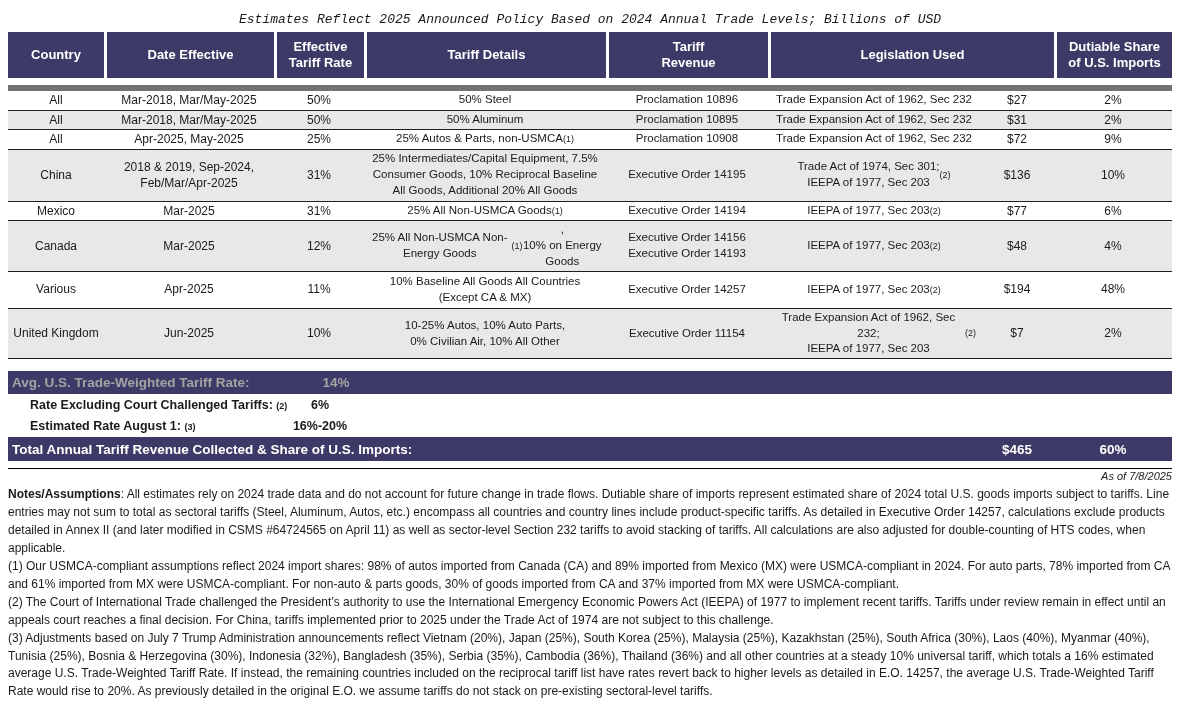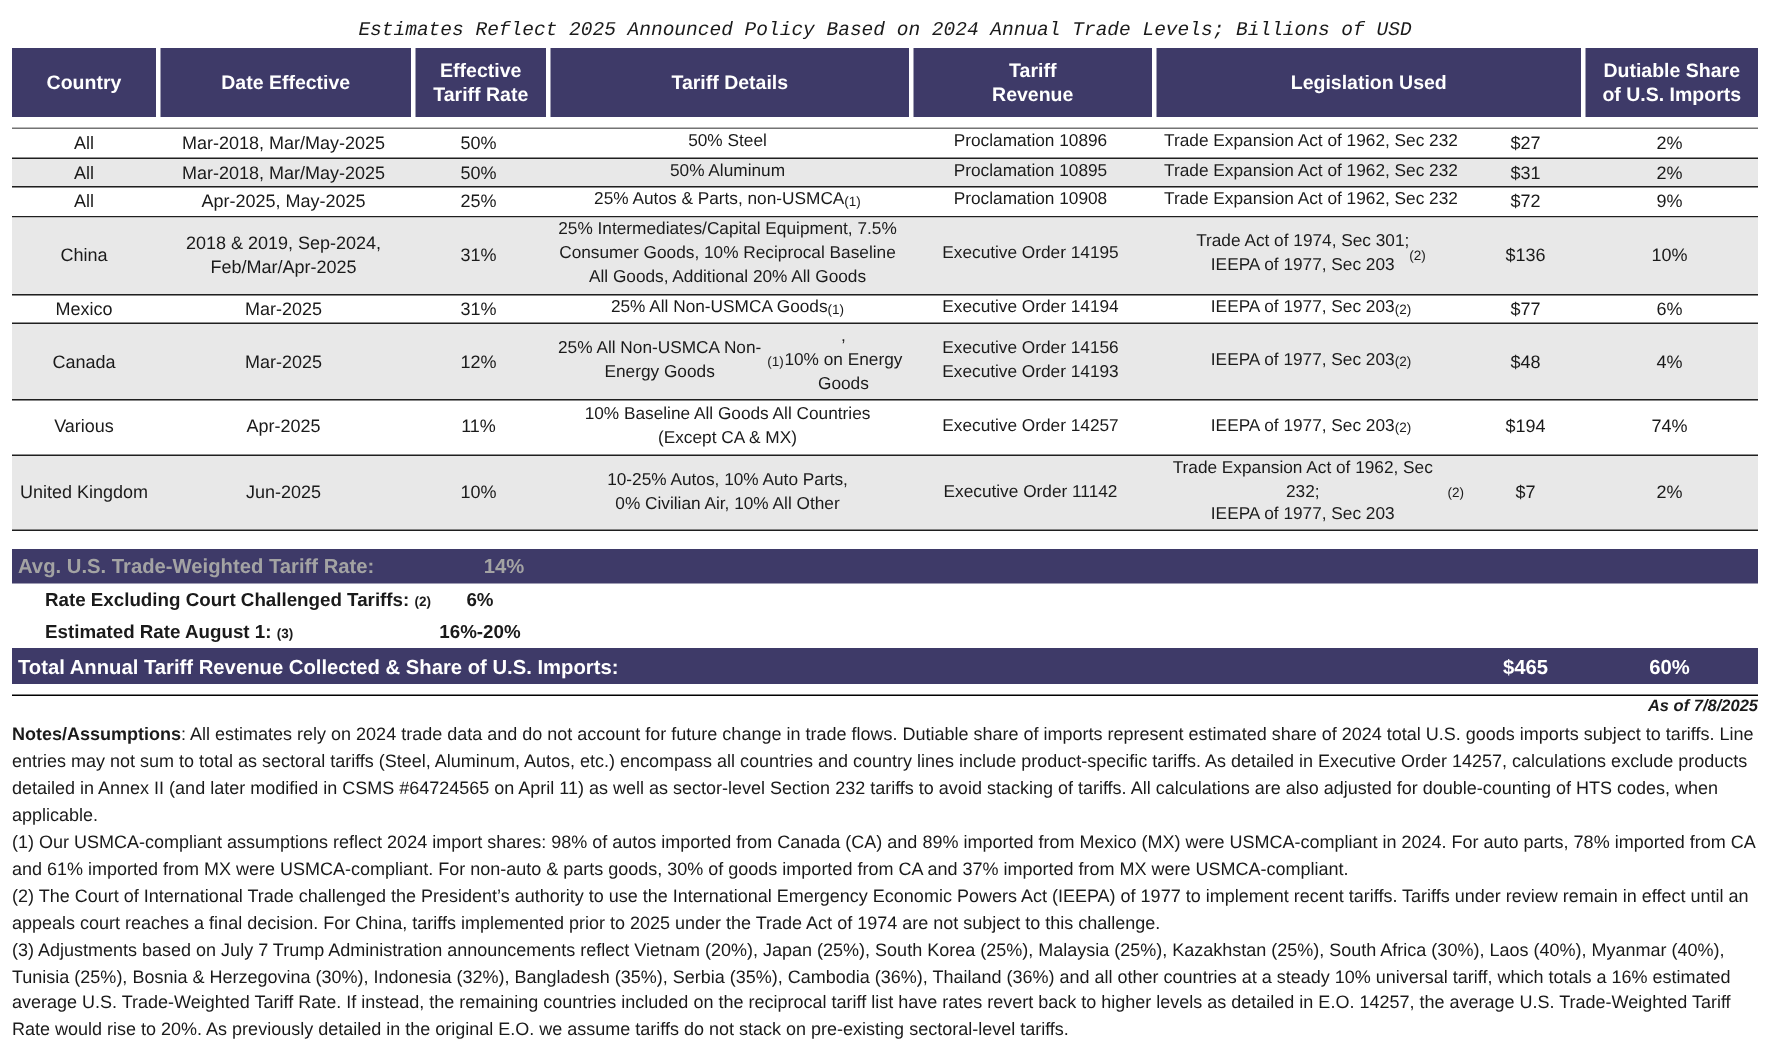--- a/index.html
+++ b/index.html
@@ -13,21 +13,21 @@
 
   .grid { display:grid; grid-template-columns:96px 170px 90px 242px 162px 212px 74px 118px; }
 
   .thead { margin-top:1px; }
   .hcell { background:#3e3a68; color:#fff; font-weight:bold; font-size:13px; line-height:1.22;
            display:flex; align-items:center; justify-content:center; text-align:center;
            height:46px; padding:2px 4px; white-space:pre-line; }
   .hcell + .hcell { border-left:3px solid #fff; }
   .span2 { grid-column:span 2; }
 
-  .tbody { margin-top:7px; border-top:1px solid #737373; }
+  .tbody { margin-top:7px; border-top:6px solid #737373; }
   .trow { border-bottom:1px solid #1f1f1f; }
   .trow.alt { background:#e8e8e8; }
   .trow > div { display:flex; align-items:center; justify-content:center; text-align:center;
                 font-size:12px; padding:1px 4px; white-space:pre-line; line-height:1.38; }
   .trow > .c-details, .trow > .c-leg1, .trow > .c-leg2 { font-size:11.5px; }
   .r-s  { min-height:19px; }
   .r-m  { min-height:37px; }
   .r-l  { min-height:52px; }
   .r-uk { min-height:38px; }
 
@@ -41,21 +41,21 @@
   .subrow .lbl { padding-left:22px; width:280px; }
   .subrow .val { width:64px; text-align:center; }
   .fnref { font-size:9px; }
 
   .band-total { margin-top:1px; height:24px; display:grid; grid-template-columns:972px 74px 118px;
                 background:#3e3a68; color:#fff; font-weight:bold; font-size:13.5px; align-items:center; }
   .band-total .lbl { padding-left:4px; }
   .band-total .num { text-align:center; }
 
   .rule { border-top:1.5px solid #000; margin-top:7px; }
-  .asof { text-align:right; font-weight:bold; font-style:italic; font-size:11px; height:15px; line-height:15px; }
+  .asof { text-align:right; font-weight:normal; font-style:italic; font-size:11px; height:15px; line-height:15px; }
 
   .notes { font-size:12px; line-height:17.9px; margin-top:2px; }
   .notes p { margin:0; }
   .bold { font-weight:bold; }
 </style>
 </head>
 <body>
 
 <div class="page">
 
@@ -143,29 +143,29 @@
     </div>
     <div class="grid trow r-m">
       <div class="c-country">Various</div>
       <div class="c-date">Apr-2025</div>
       <div class="c-rate">11%</div>
       <div class="c-details">10% Baseline All Goods All Countries
 (Except CA &amp; MX)</div>
       <div class="c-leg1">Executive Order 14257</div>
       <div class="c-leg2">IEEPA of 1977, Sec 203 <span class="fnref">(2)</span></div>
       <div class="c-rev">$194</div>
-      <div class="c-share">74%</div>
+      <div class="c-share">48%</div>
     </div>
     <div class="grid trow alt r-uk">
       <div class="c-country">United Kingdom</div>
       <div class="c-date">Jun-2025</div>
       <div class="c-rate">10%</div>
       <div class="c-details">10-25% Autos, 10% Auto Parts,
 0% Civilian Air, 10% All Other</div>
-      <div class="c-leg1">Executive Order 11142</div>
+      <div class="c-leg1">Executive Order 11154</div>
       <div class="c-leg2">Trade Expansion Act of 1962, Sec 232;
 IEEPA of 1977, Sec 203 <span class="fnref">(2)</span></div>
       <div class="c-rev">$7</div>
       <div class="c-share">2%</div>
     </div>
   </div>
 
   <div class="band band-avg">
     <span class="lbl">Avg. U.S. Trade-Weighted Tariff Rate:</span>
     <span class="val">14%</span>

